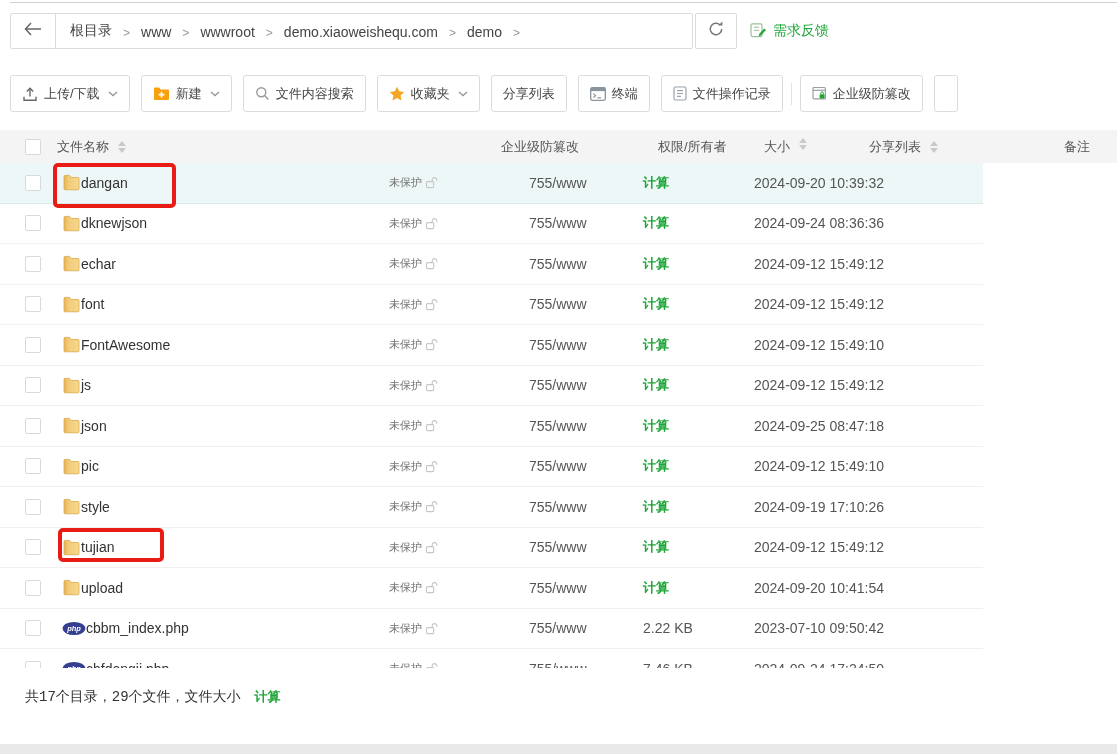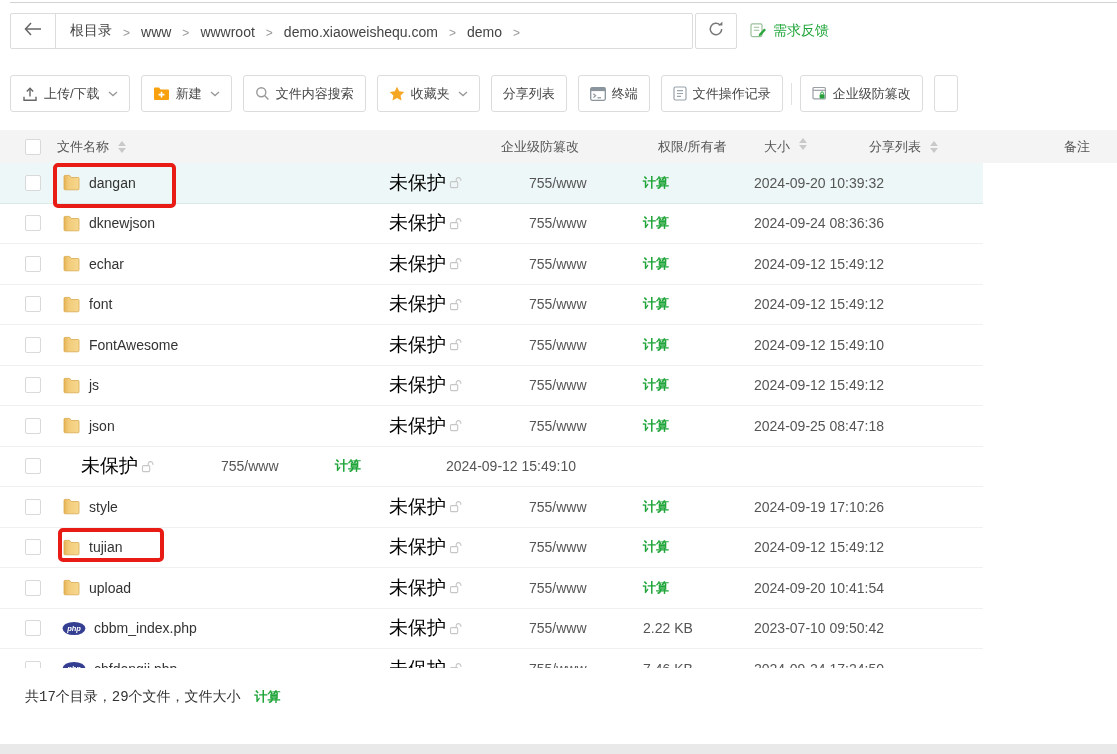--- a/index.html
+++ b/index.html
@@ -39,24 +39,24 @@
   .rows { position:absolute; top:163px; left:0; width:983px; height:505px; overflow:hidden; }
   .frow { height:40.5px; box-sizing:border-box; display:flex; align-items:center;
           border-bottom:1px solid #f0f0f0; font-size:14px; color:#333; background:#fff; }
   .frow.hl { background:#eef7f7; border-bottom-color:#d7ebea; }
 
   .c-check { flex:0 0 55px; box-sizing:border-box; padding-left:25px; display:flex; align-items:center; }
   .cb { width:16px; height:16px; border:1px solid #d9d9d9; border-radius:2px; background:#fff;
         display:block; cursor:pointer; box-sizing:border-box; }
   .c-name { flex:1 1 auto; display:flex; align-items:center; padding-left:7px; min-width:0; }
   .name-wrap { display:flex; align-items:center; }
-  .name-ic { display:flex; align-items:center; margin-right:8px; }
+  .name-ic { display:flex; align-items:center; }
   .fname { cursor:pointer; }
-  .c-tamper { flex:0 0 155px; box-sizing:border-box; padding-left:26px; color:#000000;
-              display:flex; align-items:center; gap:3px; font-size:19px; }
+  .c-tamper { flex:0 0 155px; box-sizing:border-box; padding-left:26px; color:#737373;
+              display:flex; align-items:center; gap:3px; font-size:11px; }
   .c-perms { flex:0 0 110px; box-sizing:border-box; padding-left:11px; color:#555; }
   .c-size  { flex:0 0 105px; box-sizing:border-box; padding-left:15px; color:#555; }
   .c-mtime { flex:0 0 185px; box-sizing:border-box; padding-left:21px; color:#555; }
   .c-note  { flex:0 0 65px; box-sizing:border-box; }
   .calc { color:#20a53a; font-weight:bold; font-size:13px; cursor:pointer; }
 
   .thead .c-name { padding-left:2px; }
   .thead .c-tamper { padding-left:4px; color:#555; font-size:13px; }
   .thead .c-perms { padding-left:6px; color:#555; }
   .thead .c-size { padding-left:2px; color:#555; display:flex; align-items:flex-start; }
@@ -493,20 +493,37 @@
         </div>
         <div class="c-perms">755/www</div>
         <div class="c-size"><span class="calc">计算</span></div>
         <div class="c-mtime">2024-09-25 08:47:18</div>
         <div class="c-note"></div>
       </div>
       <div class="frow">
         <div class="c-check">
           <span class="cb"></span>
         </div>
+        <div class="c-name">
+          <span class="name-wrap">
+            <span class="name-ic">
+              <svg width="19" height="19" viewBox="0 0 19 19">
+                <defs>
+                  <linearGradient id="fgrad" x1="0" y1="0" x2="1" y2="0">
+                    <stop offset="0" stop-color="#e6b254"></stop>
+                    <stop offset=".3" stop-color="#f2cb79"></stop>
+                    <stop offset="1" stop-color="#f6d88f"></stop>
+                  </linearGradient>
+                </defs>
+                <path d="M2 3.4 a1 1 0 0 1 1-1 h4.6 l1.6 2.1 h6.8 a1 1 0 0 1 1 1 v10.3 a1 1 0 0 1 -1 1 H3 a1 1 0 0 1 -1-1 z" fill="url(#fgrad)" stroke="#d9aa4e" stroke-width=".8"></path>
+              </svg>
+            </span>
+            <span class="fname">pic</span>
+          </span>
+        </div>
         <div class="c-tamper">
           <span>未保护</span>
           <span style="display:flex">
             <svg width="14" height="13" viewBox="0 0 14 13" fill="none" stroke="#c6c6c6" stroke-width="1.1">
               <rect x="1.5" y="5.6" width="7.2" height="6" rx="1"></rect>
               <path d="M7.2 5.6 V4.1 a2.3 2.3 0 0 1 4.6 -.4 l.2 1.2"></path>
             </svg>
           </span>
         </div>
         <div class="c-perms">755/www</div>

